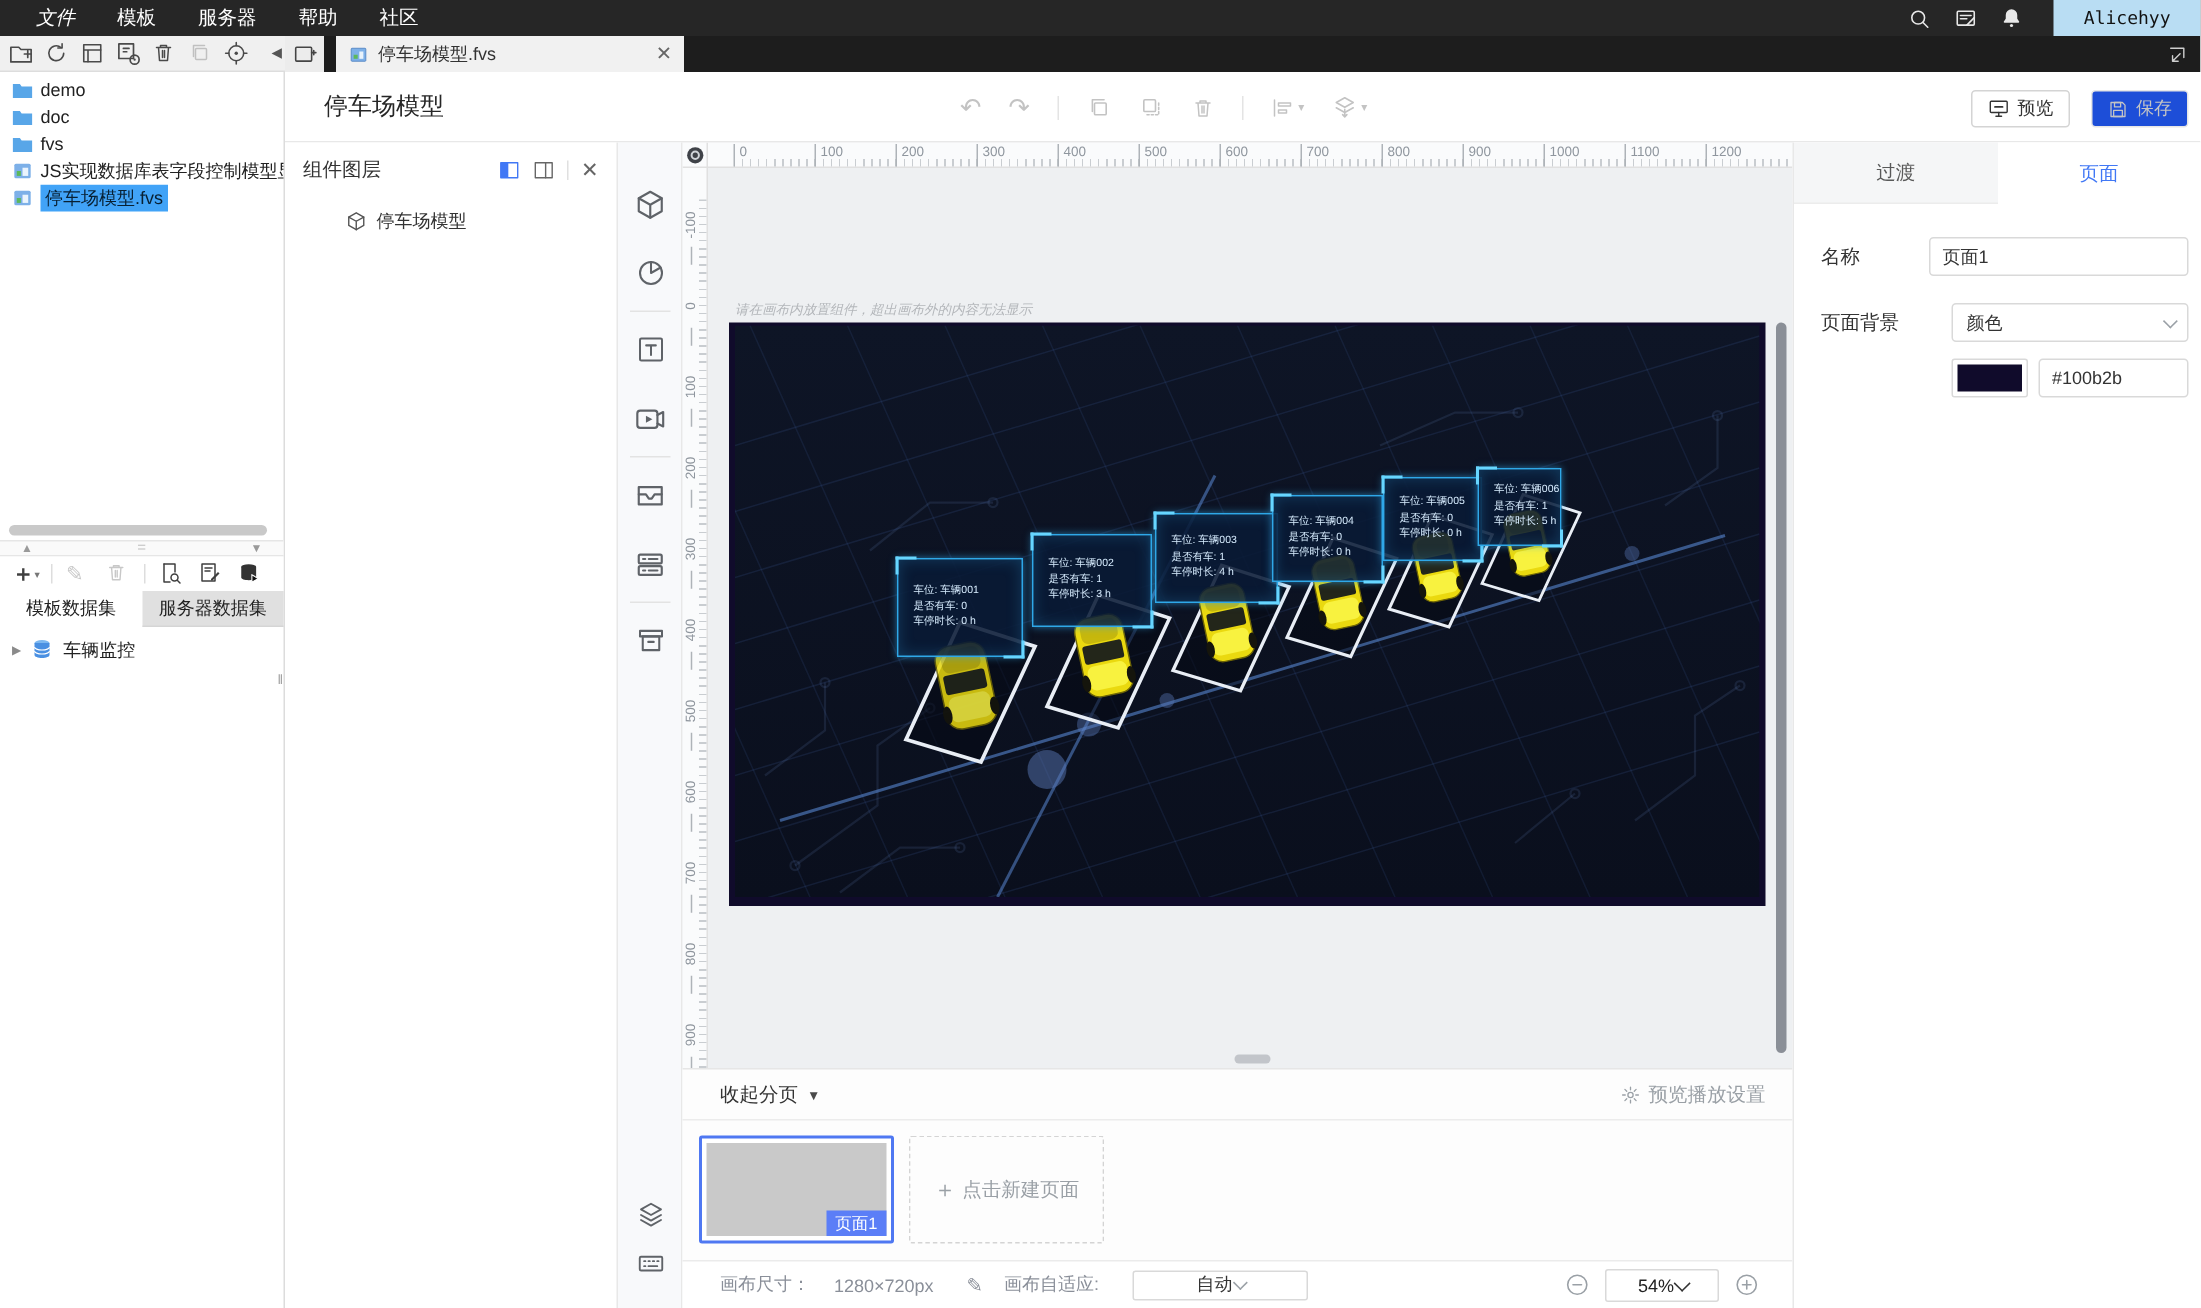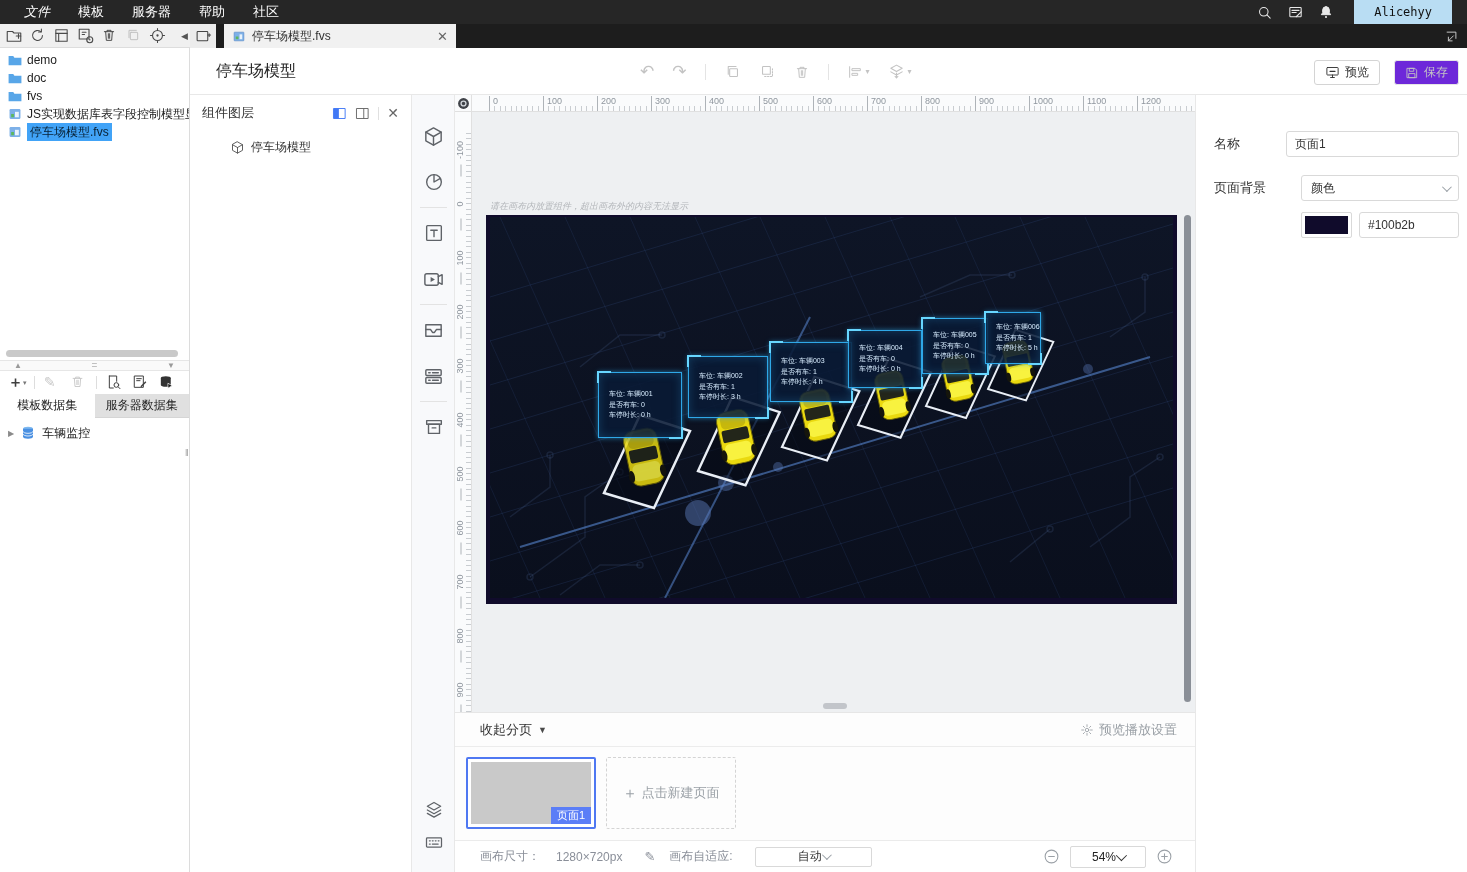--- a/index.html
+++ b/index.html
@@ -5,21 +5,21 @@
   * { margin:0; padding:0; box-sizing:border-box; }
   html,body { width:1467px; height:872px; overflow:hidden; }
   body { font-family:"Liberation Sans","DejaVu Sans",sans-serif; font-size:12px; color:#333; background:#fff; position:relative; }
   .abs { position:absolute; }
   svg.ic { stroke:currentColor; fill:none; stroke-width:1.5; stroke-linecap:round; stroke-linejoin:round; display:block; }
 
   
   #menubar { left:0; top:0; width:1467px; height:24px; background:#262626; display:flex; align-items:center; }
   #menubar .mitem { color:#fff; font-size:13px; margin-left:28px; cursor:default; }
   #menubar .mitem:first-child { margin-left:24px;font-style:italic; }
-  #menu-right { position:absolute; right:15px; top:0; height:24px; display:flex; align-items:center; gap:14px; padding-right:0; }
+  #menu-right { position:absolute; right:0; top:0; height:24px; display:flex; align-items:center; gap:14px; padding-right:0; }
   #menu-right .mic { color:#e8e8e8; }
   #user-badge { height:24px; background:#b9ddf3; color:#111; font-family:"DejaVu Sans Mono",monospace; font-size:12px; display:flex; align-items:center; padding:0 20px; margin-left:6px; }
 
   
   #filebar { left:0; top:24px; width:190px; height:24px; background:#f0f0f0; display:flex; align-items:center; gap:6px; padding-left:5px; border-bottom:1px solid #ddd; }
   #filebar .fic { color:#4a4a4a; width:18px; height:18px; }
   #filebar .fic.dis { color:#c0c0c0; }
   #filebar .collapse { margin-left:auto; margin-right:2px; color:#555; font-size:9px; }
   #tabstrip { left:190px; top:24px; width:1277px; height:24px; background:#1d1d1d; display:flex; align-items:stretch; }
   #newtab-btn { width:26px; background:#ececec; display:flex; align-items:center; justify-content:center; color:#444; margin-right:8px; }
@@ -50,21 +50,21 @@
   
   #header { left:190px; top:48px; width:1277px; height:47px; background:#fff; border-bottom:1px solid #e8e8e8; display:flex; align-items:center; }
   #page-title { font-size:16px; color:#262626; margin-left:26px; }
   #center-tools { position:absolute; left:640px; top:48px; height:47px; display:flex; align-items:center; gap:18px; color:#c3c3c3; }
   #center-tools .usym { font-size:17px; }
   #center-tools .vsep { width:1px; height:16px; background:#e4e4e4; }
   #center-tools .drop { display:flex; align-items:center; gap:3px; }
   #center-tools .caret { font-size:8px; }
   #header-actions { position:absolute; right:8px; top:60px; display:flex; gap:14px; }
   .hbtn { height:25px; border:1px solid #d4d4d4; border-radius:3px; background:#fff; display:flex; align-items:center; gap:5px; padding:0 10px; font-size:12px; color:#333; }
-  .hbtn.dis { color:#c4c4c4; border-color:#e6e6e6; background:#6d28d9; }
+  .hbtn.dis { color:#c4c4c4; border-color:#e6e6e6; background:#1d4ed8; }
 
   
   #layers-panel { left:190px; top:95px; width:222px; height:777px; background:#fff; border-right:1px solid #e8e8e8; }
   #lp-head { display:flex; align-items:center; height:28px; padding:0 12px; margin-top:4px; }
   #lp-head .t { font-size:13px; color:#333; flex:1; }
   #lp-head .ico { margin-left:8px; }
   #lp-search { margin:4px 12px 0; height:26px; border:1px solid #d9d9d9; border-radius:3px; display:flex; align-items:center; padding:0 7px; gap:5px; }
   #lp-search input { border:none; outline:none; width:150px; font-size:12px; color:#333; font-family:inherit; }
   #lp-search input::placeholder { color:#bfbfbf; }
   #lp-root { display:flex; align-items:center; gap:6px; margin:12px 0 0 40px; font-size:12px; color:#333; }
@@ -704,21 +704,25 @@
     <span>
         <svg class="ic" width="17" height="17" viewBox="0 0 24 24">
           <circle cx="12" cy="12" r="9"></circle>
           <path d="M8 12h8M12 8v8"></path>
         </svg>
       </span>
   </div>
 </div>
 
 <div id="inspector" class="abs">
-  <div class="insp-row" style="margin-top:36px">
+  <div id="insp-tabs">
+    <div class="itab inactive">过渡</div>
+    <div class="itab active">页面</div>
+  </div>
+  <div class="insp-row" style="margin-top:22px">
     <span class="label">名称</span>
     <input class="text-input" value="页面1" style="">
   </div>
   <div class="insp-row">
     <span class="label">页面背景</span>
     <div class="select-box">
       <span>颜色</span>
       <span class="chev"></span>
     </div>
   </div>

